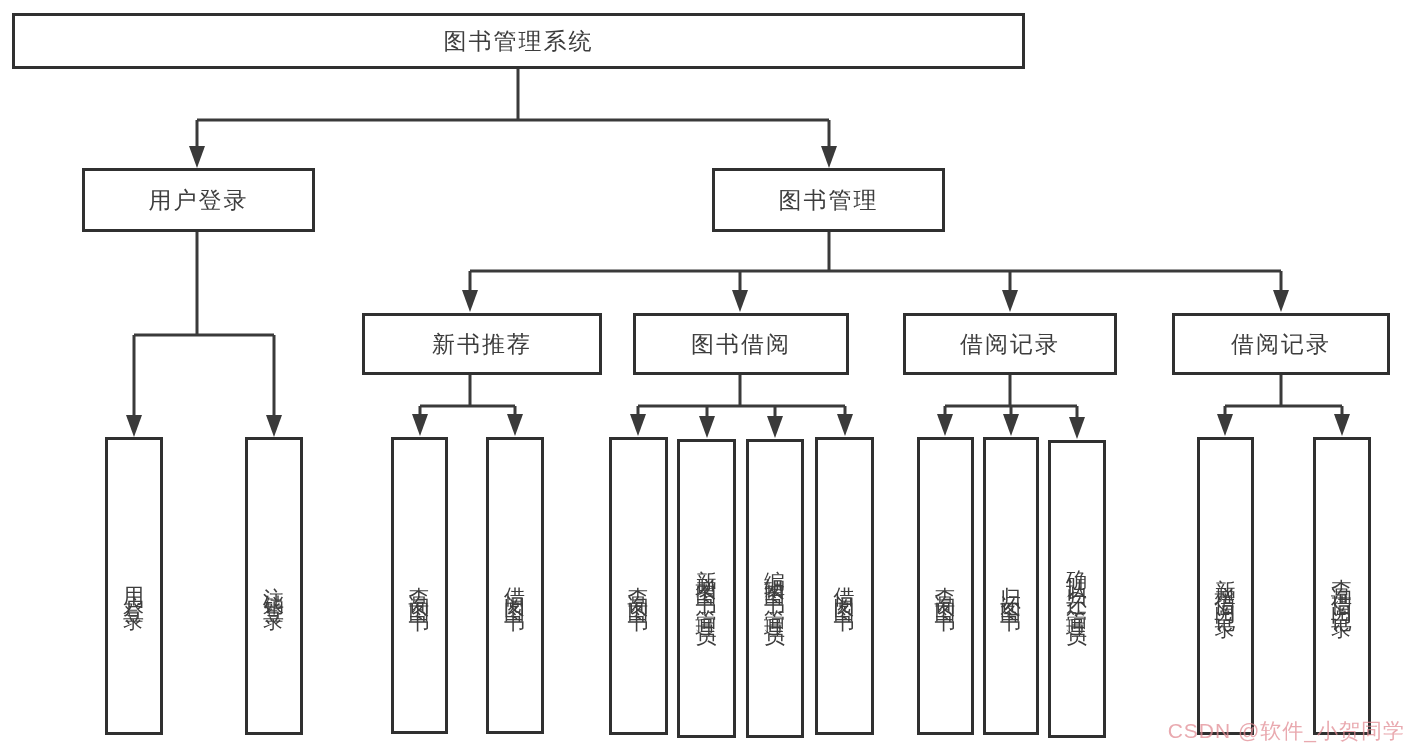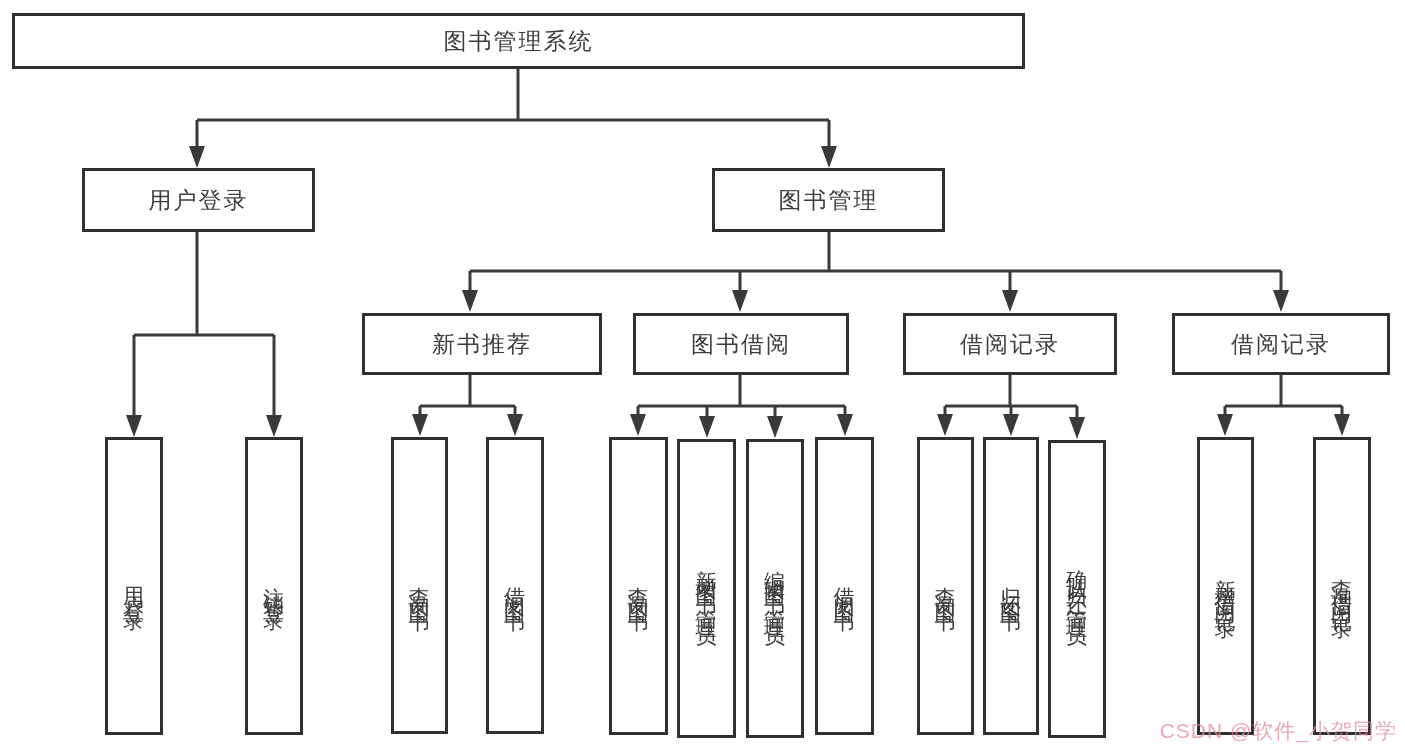--- a/index.html
+++ b/index.html
@@ -27,21 +27,21 @@
   .vbox { font-size: 21px; }
   .vbox .vtext {
     writing-mode: vertical-rl;
     text-orientation: mixed;
     letter-spacing: 8px;
     line-height: 1;
     white-space: nowrap;
   }
   .watermark {
     position: absolute;
-    right: 8px;
+    right: 0;
     bottom: 2px;
     font-size: 21px;
     color: rgba(225, 140, 148, 0.75);
     letter-spacing: 1px;
     pointer-events: none;
   }
 </style>
 </head>
 <body>
 

